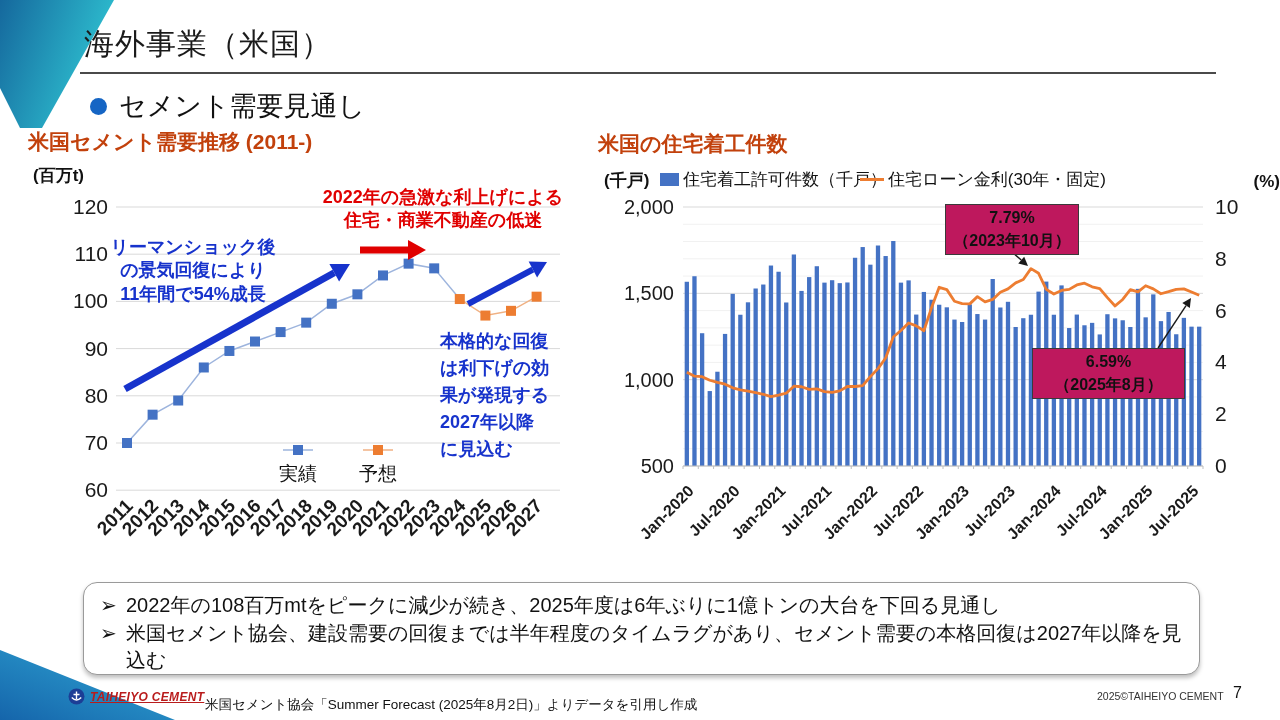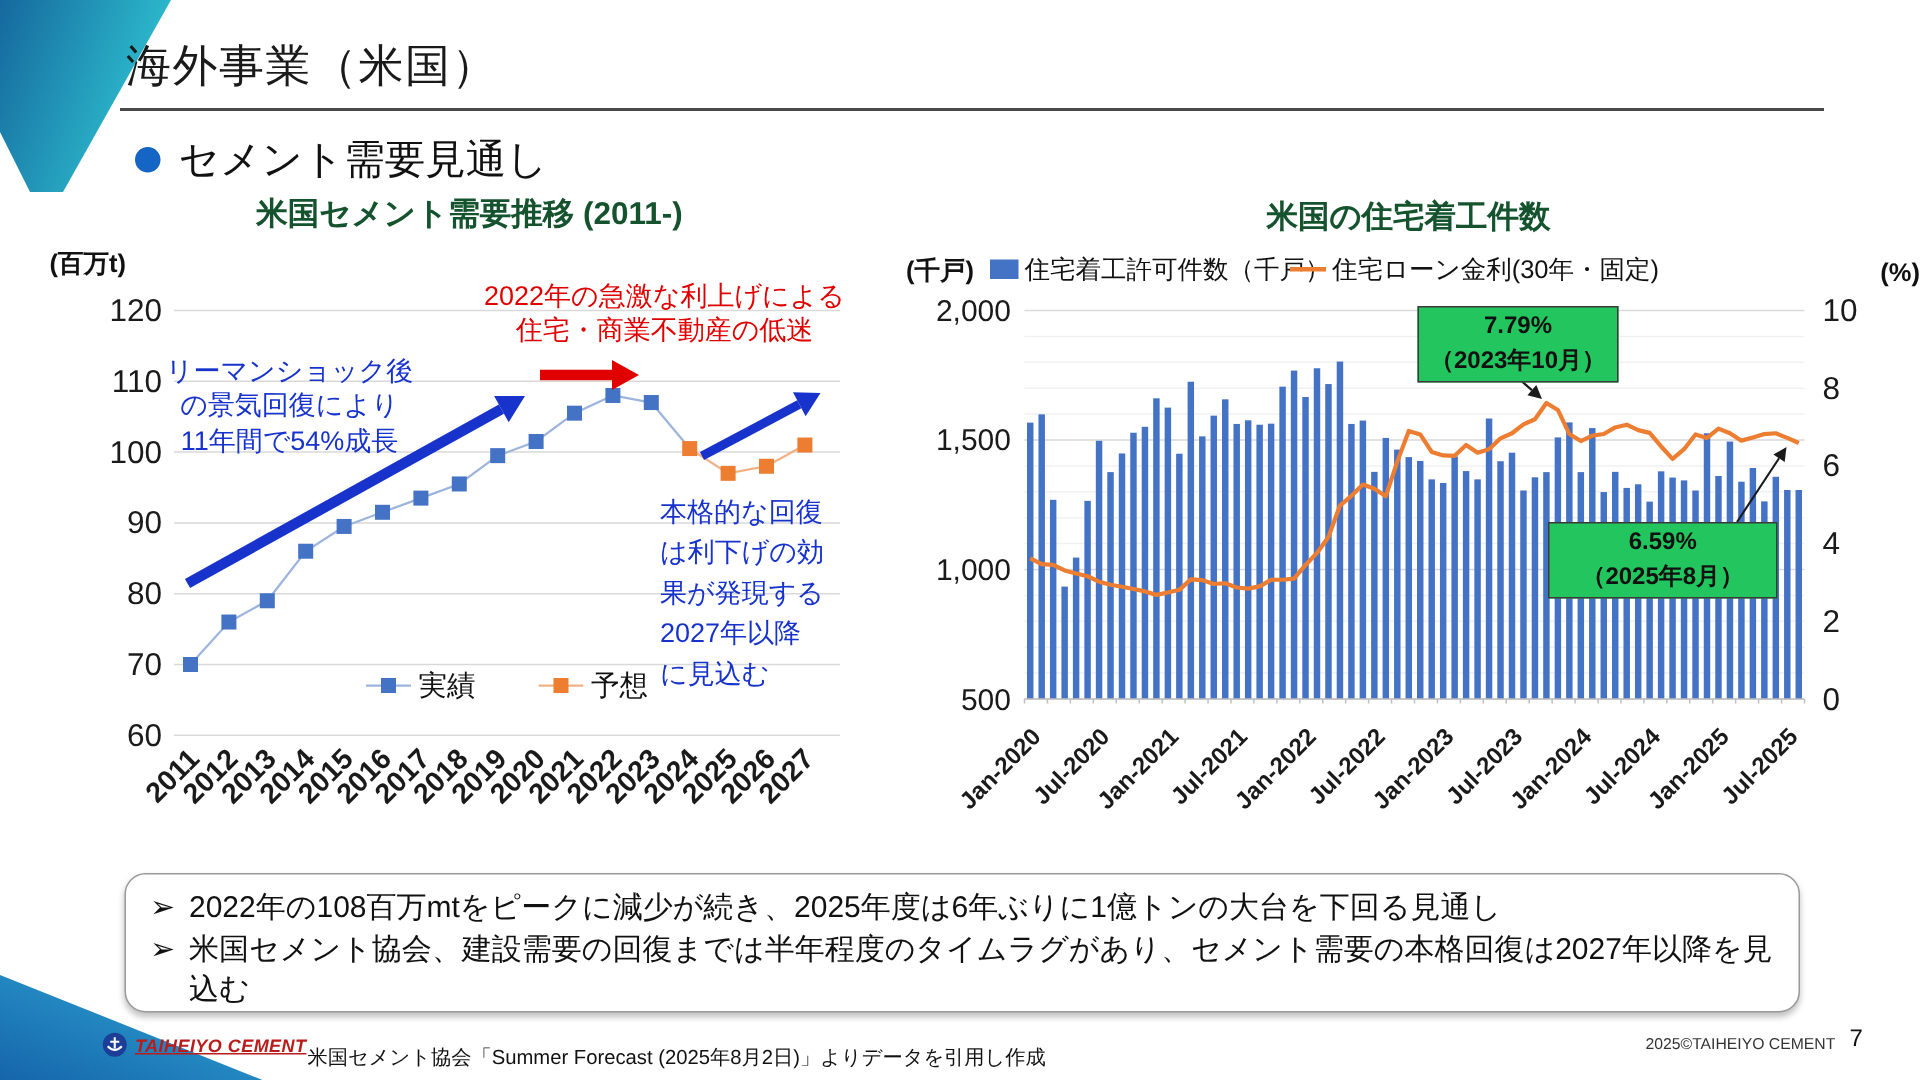--- a/index.html
+++ b/index.html
@@ -11,45 +11,45 @@
   .header-title { position:absolute; left:84px; top:24px; font-size:30px; color:#1a1a1a; letter-spacing:1px; }
   .header-rule { position:absolute; left:80px; top:72px; width:1136px; height:2px; background:#4a4a4a; }
   .bullet-row { position:absolute; left:90px; top:88px; display:flex; align-items:center; }
   .bullet-dot { width:17px; height:17px; border-radius:50%; background:#1565c4; margin-right:12px; }
   .bullet-text { font-size:27px; color:#111; }
 
   .chart-box { position:absolute; }
   #left-chart { left:28px; top:128px; width:570px; height:460px; }
   #right-chart { left:598px; top:128px; width:682px; height:462px; }
 
-  .chart-title { position:absolute; top:0; width:100%; text-align:center; font-size:21px; font-weight:bold; color:#14532d; }
+  .chart-title { position:absolute; top:0; width:100%; font-size:21px; font-weight:bold; color:#c2410c; }
   #right-chart .chart-title { top:2px; }
 
   .unit-label { position:absolute; font-size:17px; font-weight:bold; color:#111; }
   .lc-unit { left:5px; top:36px; }
   .rc-unit-left { left:6px; top:41px; }
   .rc-unit-right { right:0px; top:44px; }
 
-  .anno { position:absolute; font-weight:normal; white-space:pre-line; line-height:1.3; }
+  .anno { position:absolute; font-weight:bold; white-space:pre-line; line-height:1.3; }
   .anno-blue { color:#1733cc; }
   .anno-red { color:#e00000; }
   .anno-growth { left:62px; top:108px; width:206px; font-size:18px; text-align:center; }
   .anno-hike { left:270px; top:58px; width:290px; font-size:18px; text-align:center; }
   .anno-recovery { left:412px; top:200px; width:140px; font-size:18px; line-height:1.5; }
 
   .lc-legend { position:absolute; left:88px; top:316px; width:444px; display:flex; justify-content:center; gap:42px; }
-  .legend-item { display:flex; align-items:center; gap:5px; font-size:19px; color:#111; }
+  .legend-item { display:flex; align-items:center; gap:5px; font-size:19px; color:#111;flex-direction:column; }
 
   .rc-legend-item { position:absolute; display:flex; align-items:center; gap:4px; font-size:17px; color:#111; }
   .rc-leg-1 { left:62px; top:40px; }
   .rc-leg-2 { left:262px; top:40px; }
   .swatch-bar { width:19px; height:13px; background:#4472C4; }
   .swatch-line { width:24px; height:3px; background:#ED7D31; }
 
-  .callout { position:absolute; background:#22c55e; border:1.6px solid #3a3a3a; text-align:center;
+  .callout { position:absolute; background:#be185d; border:1.6px solid #3a3a3a; text-align:center;
              font-size:16px; font-weight:bold; color:#111; white-space:pre-line; line-height:1.42; padding:2px 4px; }
   .callout-1 { left:347px; top:76px; width:134px; }
   .callout-2 { left:434px; top:220px; width:153px; }
 
   .notes-box { position:absolute; left:83px; top:582px; width:1117px; height:93px; background:#fff;
                border:1.5px solid #9a9a9a; border-radius:14px; box-shadow:0 3px 4px rgba(0,0,0,0.25);
                padding:9px 16px 6px 16px; }
   .note-row { display:flex; font-size:20px; color:#111; line-height:1.38; }
   .note-marker { width:26px; flex:0 0 26px; }
 

